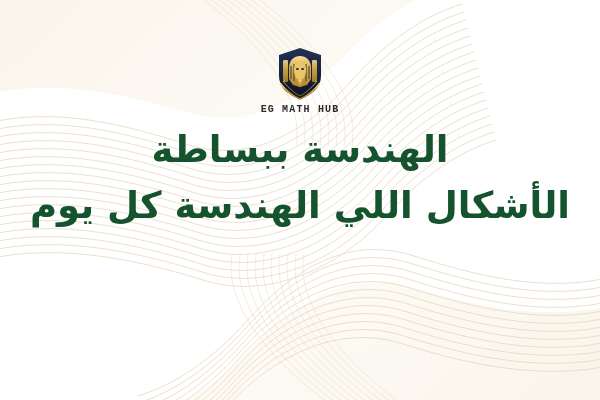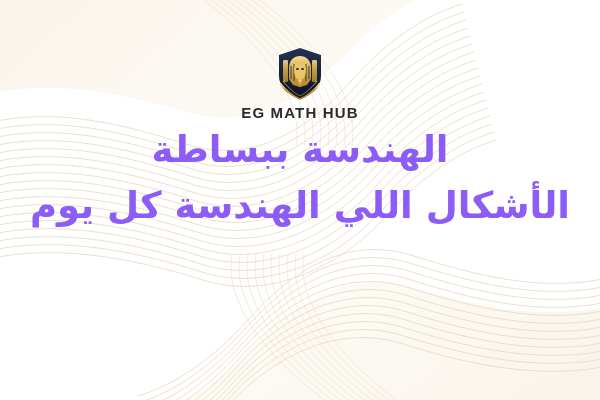--- a/index.html
+++ b/index.html
@@ -42,22 +42,22 @@
     z-index: 5;
   }
   #logo-emblem {
     width: 58px;
     height: 56px;
     position: relative;
     display: block;
   }
   #logo-wordmark {
     margin-top: 3px;
-    font-family: Liberation Sans, sans-serif;
-    font-size: 15px;
+    font-family: Liberation Mono, monospace;
+    font-size: 10px;
     font-weight: bold;
     letter-spacing: 1.15px;
     color: #2b2b2b;
     line-height: 1;
     white-space: nowrap;
   }
   #logo-tagline {
     margin-top: 2px;
     font-family: "Liberation Sans", "DejaVu Sans", sans-serif;
     font-size: 3.6px;
@@ -72,21 +72,21 @@
     position: absolute;
     left: 0;
     right: 0;
     top: 131px;
     z-index: 5;
     text-align: center;
     direction: rtl;
   }
   .headline-line {
     display: block;
-    color: #8b5cf6;
+    color: #14532d;
     font-family: "DejaVu Sans", "Liberation Sans", sans-serif;
     font-weight: bold;
     line-height: 1.0;
     white-space: nowrap;
   }
   #headline-line-1 {
     font-size: 37px;
     letter-spacing: -0.5px;
   }
   #headline-line-2 {

